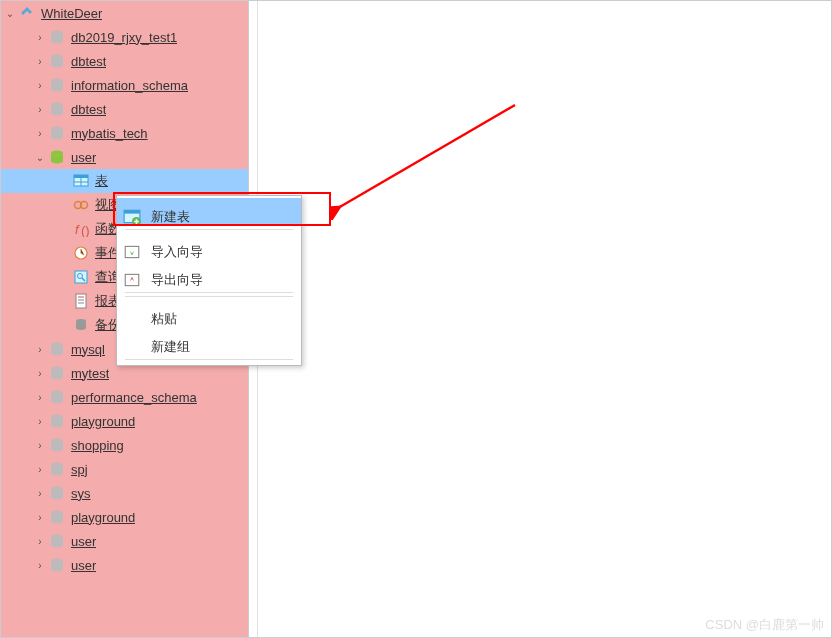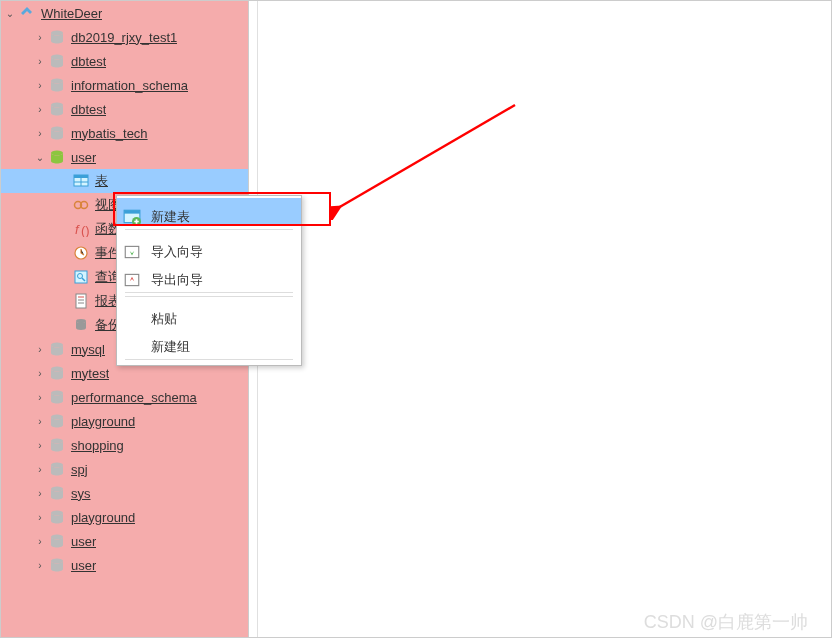--- a/index.html
+++ b/index.html
@@ -17,21 +17,21 @@
 .icon svg { width: 16px; height: 16px; }
 .main { flex: 1; background: #fff; position: relative; }
 .vertical-line { position: absolute; left: 8px; top: 0; bottom: 0; width: 1px; background: #e0e0e0; }
 .context-menu { position: absolute; left: 116px; top: 195px; width: 186px; background: #fff; border: 1px solid #bbb; box-shadow: 2px 2px 5px rgba(0,0,0,0.2); z-index: 100; padding: 2px 0; }
 .menu-item { display: flex; align-items: flex-end; height: 28px; padding: 0 10px 0 6px; cursor: pointer; color: #333; }
 .menu-item.highlighted { background: #99ccff; }
 .menu-item .micon { width: 18px; height: 18px; margin-right: 10px; display: inline-flex; align-items: center; justify-content: center; }
 .menu-sep { height: 1px; background: #ddd; margin: 3px 8px; }
 .red-box { position: absolute; left: 113px; top: 192px; width: 218px; height: 34px; border: 2px solid #ff0000; z-index: 101; pointer-events: none; }
 .arrow { position: absolute; left: 330px; top: 100px; z-index: 102; pointer-events: none; }
-.watermark { position: absolute; right: 24px; bottom: 4px; color: #ddd; font-size: 18px; z-index: 200; }
+.watermark { position: absolute; right: 8px; bottom: 4px; color: #ddd; font-size: 13px; z-index: 200; }
 .label { overflow: hidden; text-overflow: ellipsis; text-decoration: underline; }
 </style>
 </head>
 <body>
 
 <div class="container">
   <div class="sidebar">
 
     <div class="tree-item level-0">
       <span class="expander">⌄</span>

